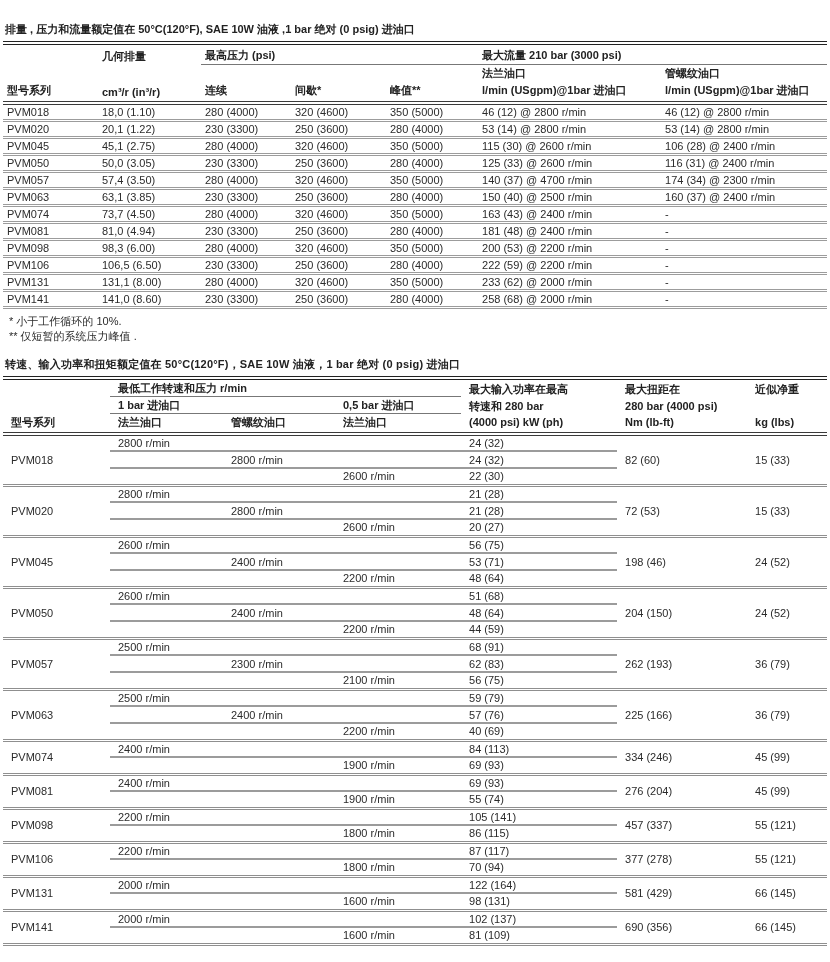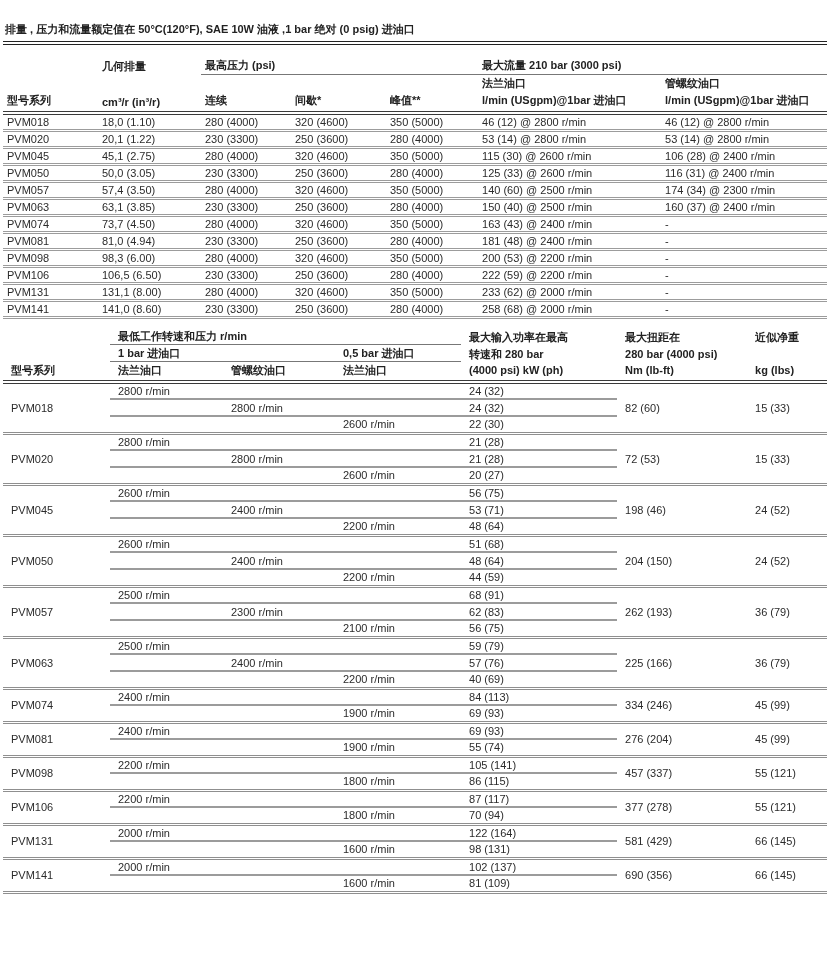--- a/index.html
+++ b/index.html
@@ -17,21 +17,21 @@
     border-bottom: 4px double #222;
   }
   .section-speed-power { margin-top: 9px; }
   .section-speed-power .section-title { letter-spacing: 0.2px; }
 
   table { width: 100%; border-collapse: collapse; table-layout: fixed; font-size: 11px; }
   td { padding: 1px 2px; text-align: left; vertical-align: bottom;
        white-space: nowrap; overflow: hidden; }
 
   
-  #t1 { margin-top: 12px; }
+  #t1 { margin-top: 2px; }
   #t1 thead td { font-weight: bold; color: #222; }
   #t1 thead .grp { border-bottom: 1px solid #777; }
   #t1 thead tr:last-child td { border-bottom: 4px double #3a3a3a; padding-bottom: 3px; }
   #t1 thead td { padding-left: 4px; }
   #t1 tbody td { height: 17px; vertical-align: middle; padding-left: 4px; border-top: 3px double #9c9c9c; }
   #t1 tbody tr:first-child td { border-top: none; }
   #t1 tbody tr:last-child td { border-bottom: 3px double #9c9c9c; }
   #t1 .unit { font-weight: bold; }
 
   .footnotes { font-size: 11px; padding: 5px 2px 2px 6px; color: #2b2b2b; }
@@ -124,21 +124,21 @@
             <td>280 (4000)</td>
             <td>125 (33) @ 2600 r/min</td>
             <td>116 (31) @ 2400 r/min</td>
           </tr>
           <tr>
             <td>PVM057</td>
             <td>57,4 (3.50)</td>
             <td>280 (4000)</td>
             <td>320 (4600)</td>
             <td>350 (5000)</td>
-            <td>140 (60) @ 2500 r/min</td>
+            <td>140 (37) @ 4700 r/min</td>
             <td>174 (34) @ 2300 r/min</td>
           </tr>
           <tr>
             <td>PVM063</td>
             <td>63,1 (3.85)</td>
             <td>230 (3300)</td>
             <td>250 (3600)</td>
             <td>280 (4000)</td>
             <td>150 (40) @ 2500 r/min</td>
             <td>160 (37) @ 2400 r/min</td>
@@ -193,23 +193,28 @@
             <td>141,0 (8.60)</td>
             <td>230 (3300)</td>
             <td>250 (3600)</td>
             <td>280 (4000)</td>
             <td>258 (68) @ 2000 r/min</td>
             <td>-</td>
           </tr>
         </tbody>
     </table>
 
+    <div class="footnotes">
+      <div>* 小于工作循环的 10%.</div>
+      <div>** 仅短暂的系统压力峰值 .</div>
+    </div>
   </div>
 
   <div class="section-speed-power">
+    <div class="section-title">转速、输入功率和扭矩额定值在 50°C(120°F)，SAE 10W 油液，1 bar 绝对 (0 psig) 进油口</div>
 
     <table id="t2">
       <colgroup>
         <col style="width:107px">
           <col style="width:113px">
           <col style="width:112px">
         <col style="width:126px">
           <col style="width:156px">
           <col style="width:130px">
           <col style="width:80px">

